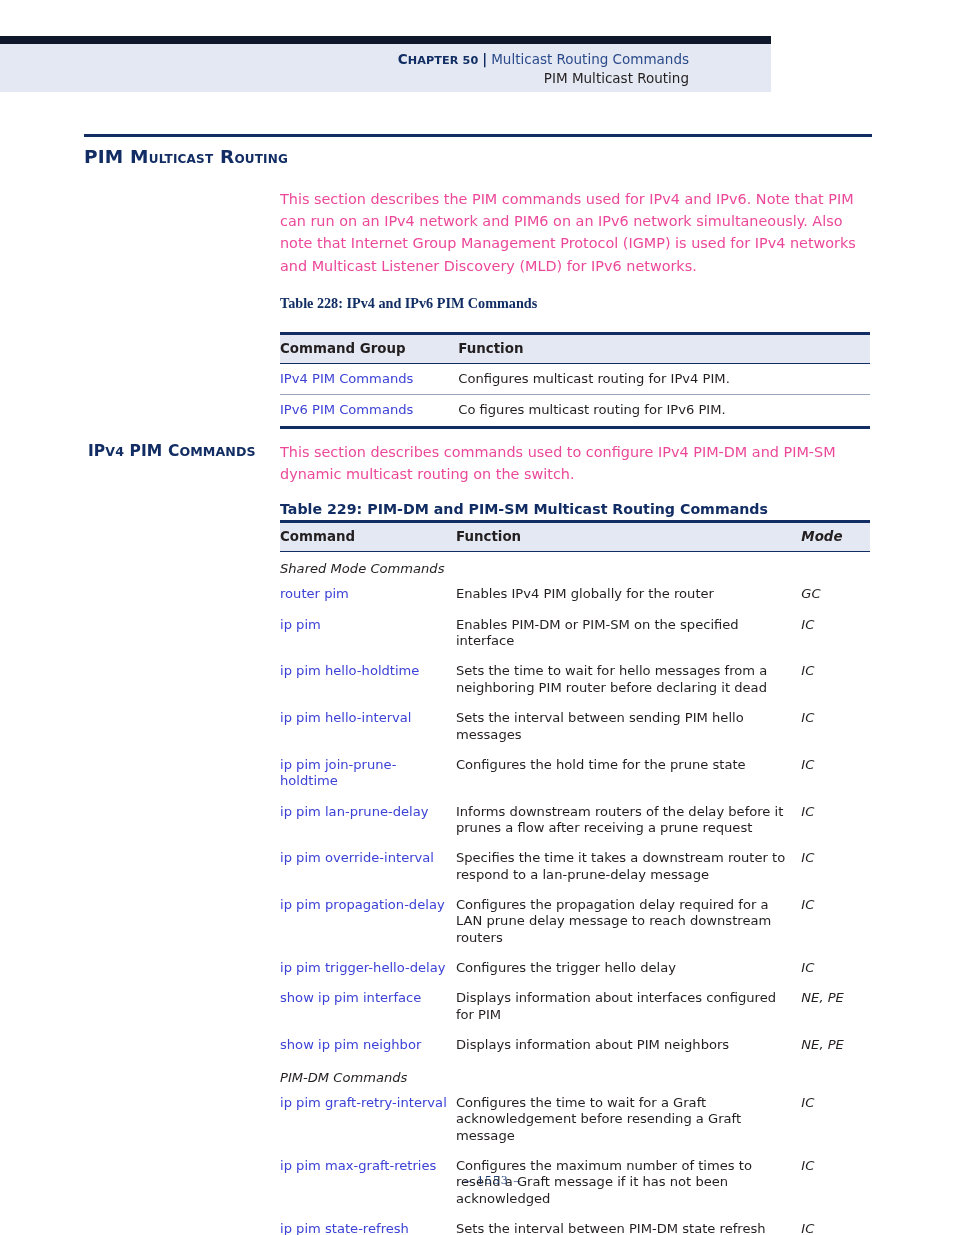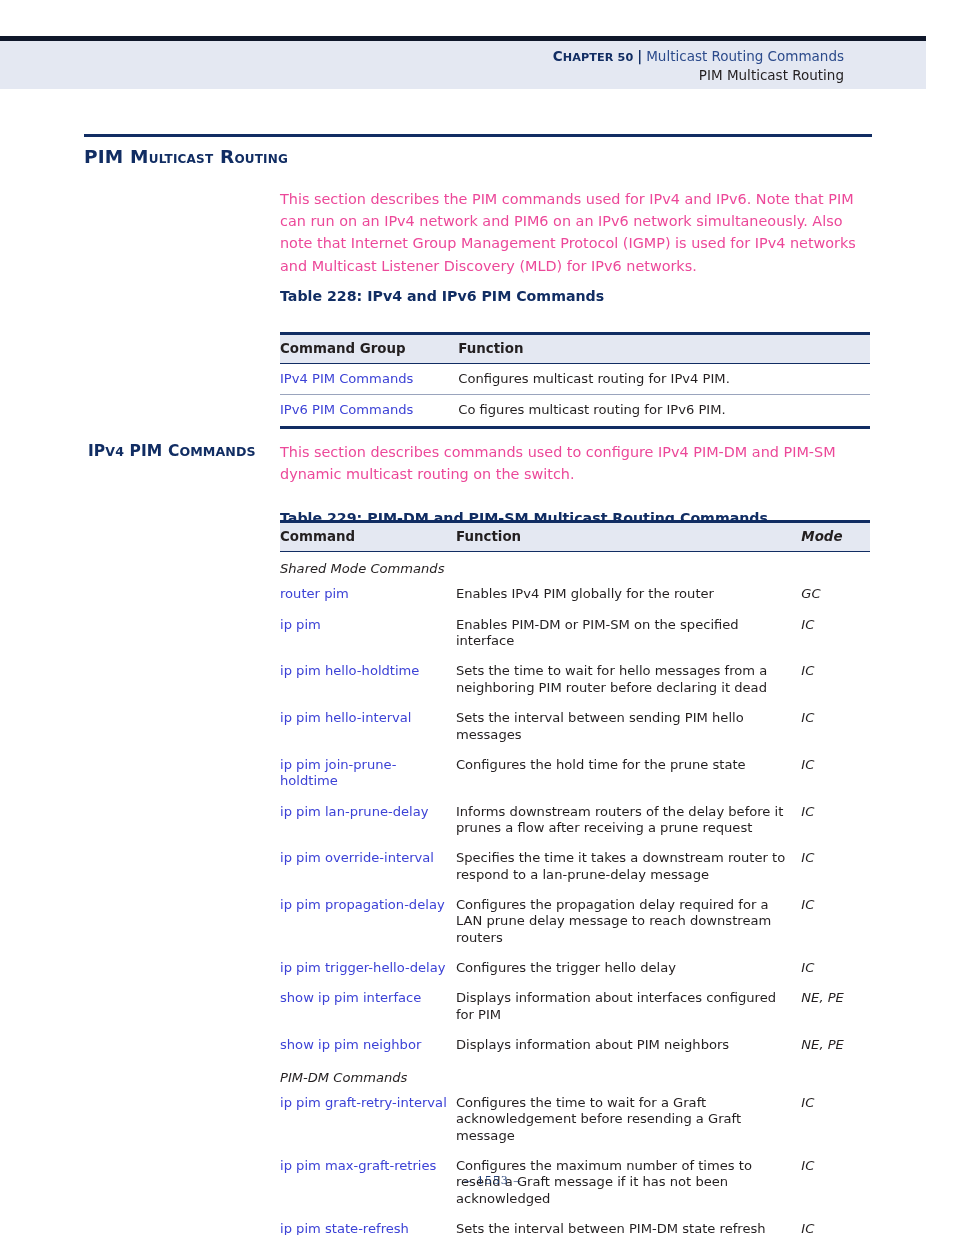--- a/index.html
+++ b/index.html
@@ -14,24 +14,24 @@
     font-family: "DejaVu Sans", "Liberation Sans", sans-serif;
     color: #231f20;
     overflow: hidden;
   }
 
   
   .page-header {
     position: absolute;
     left: 0;
     top: 36px;
-    width: 926px;
+    width: 771px;
     height: 48px;
     background: #e4e8f2;
-    border-top: 5px solid #0f172a;
+    border-top: 8px solid #0f172a;
     box-sizing: content-box;
   }
   .header-lines {
     position: absolute;
     right: 82px;
     top: 6px;
     text-align: right;
     line-height: 1.42;
   }
   .header-line1 {
@@ -205,21 +205,21 @@
 <div class="content">
 
   <div class="rule-top"></div>
 
   <div class="section-heading">
     <span>PIM M</span><span class="sc">ULTICAST</span><span> R</span><span class="sc">OUTING</span>
   </div>
 
   <div class="body-para" id="para-intro">This section describes the PIM commands used for IPv4 and IPv6. Note that PIM can run on an IPv4 network and PIM6 on an IPv6 network simultaneously. Also note that Internet Group Management Protocol (IGMP) is used for IPv4 networks and Multicast Listener Discovery (MLD) for IPv6 networks.</div>
 
-  <div class="table-caption" style="top:204px;">Table 228: IPv4 and IPv6 PIM Commands</div>
+  <div class="table-caption" style="top:211px;font-family:Liberation Serif, serif;">Table 228: IPv4 and IPv6 PIM Commands</div>
 
   <table class="doc-table" style="top:232px;margin-top:16px;">
     <tbody>
         <tr class="hdr-row">
       <th class="c-cmd2">Command Group</th>
       <th class="c-func2">Function</th>
     </tr>
     <tr class="sep">
       <td class="c-cmd2"><a class="lnk" href="#">IPv4 PIM Commands</a></td>
       <td class="c-func2">Configures multicast routing for IPv4 PIM.</td>
@@ -230,21 +230,21 @@
     </tr>
   </tbody>
     </table>
 
   <div class="side-heading" style="top:358px;">
     <span>IP</span><span class="sc">V4</span><span> PIM C</span><span class="sc">OMMANDS</span>
   </div>
 
   <div class="body-para" style="top:357px;">This section describes commands used to configure IPv4 PIM-DM and PIM-SM dynamic multicast routing on the switch.</div>
 
-  <div class="table-caption" style="top:426px;">Table 229: PIM-DM and PIM-SM Multicast Routing Commands</div>
+  <div class="table-caption" style="top:417px;">Table 229: PIM-DM and PIM-SM Multicast Routing Commands</div>
 
   <table class="doc-table" style="top:436px;">
     <tbody>
         <tr class="hdr-row">
       <th class="c-cmd">Command</th>
       <th class="c-func">Function</th>
       <th class="c-mode">Mode</th>
     </tr>
 
     <tr class="group-row">

